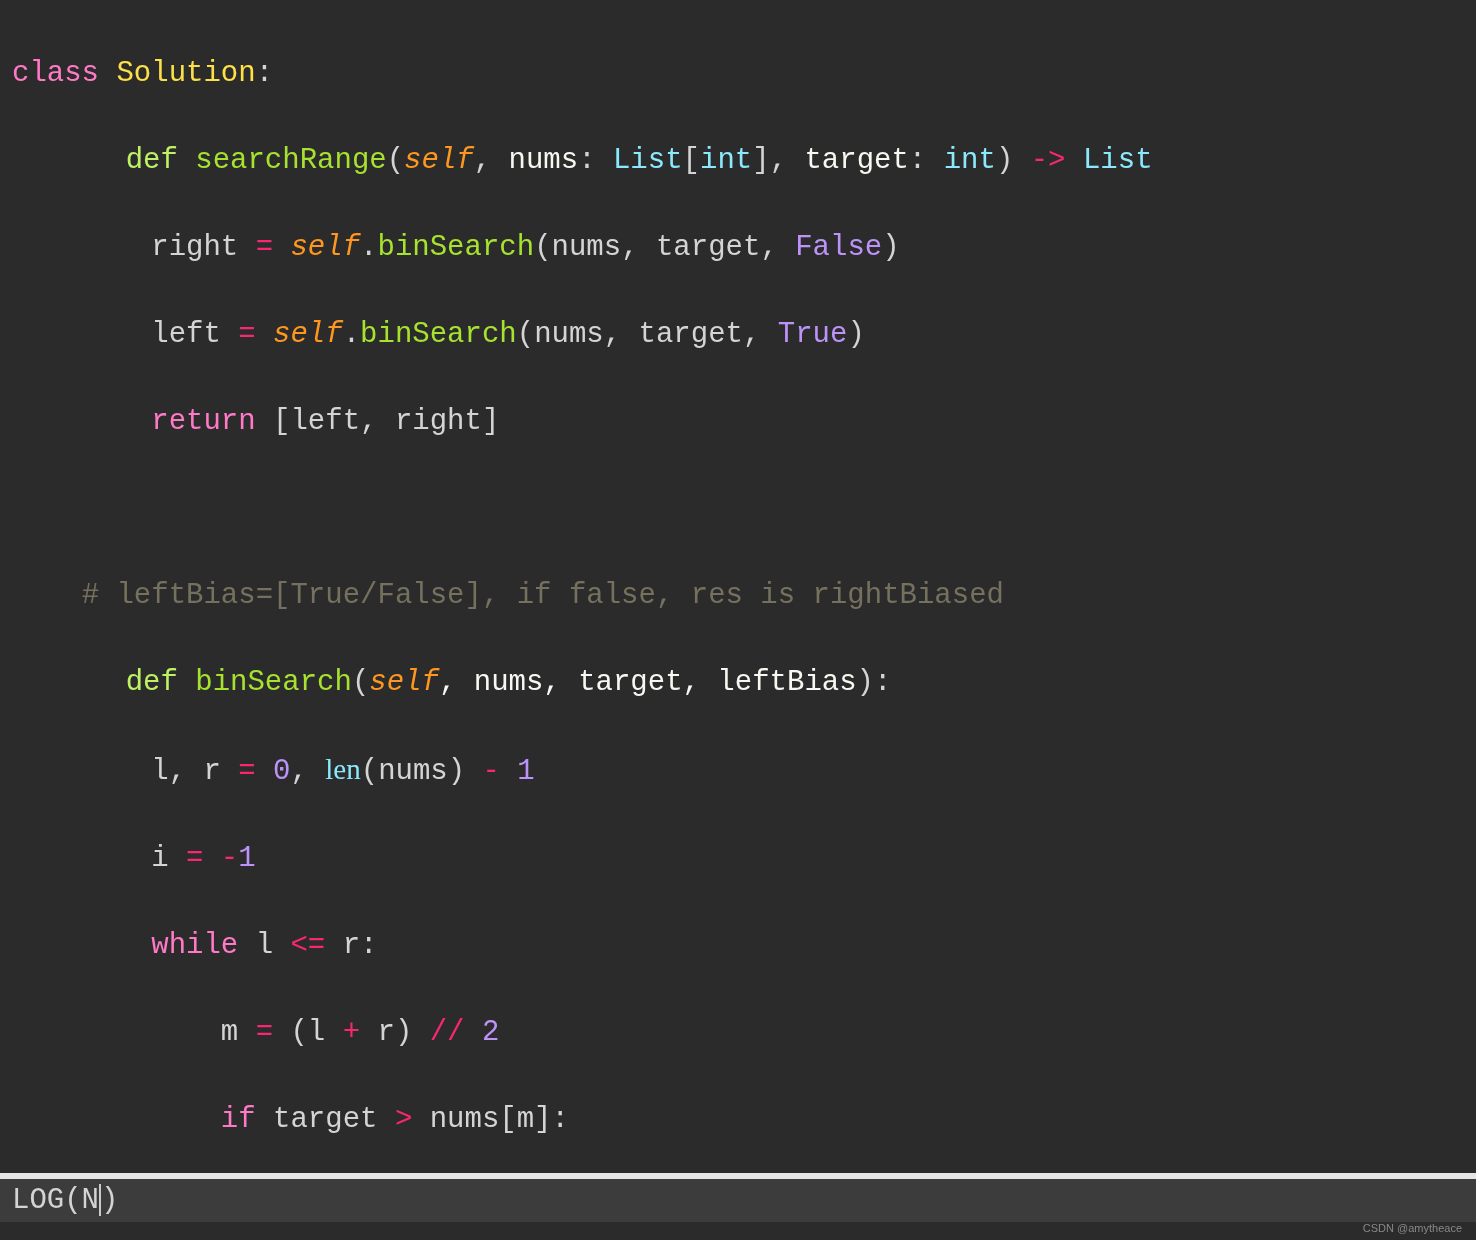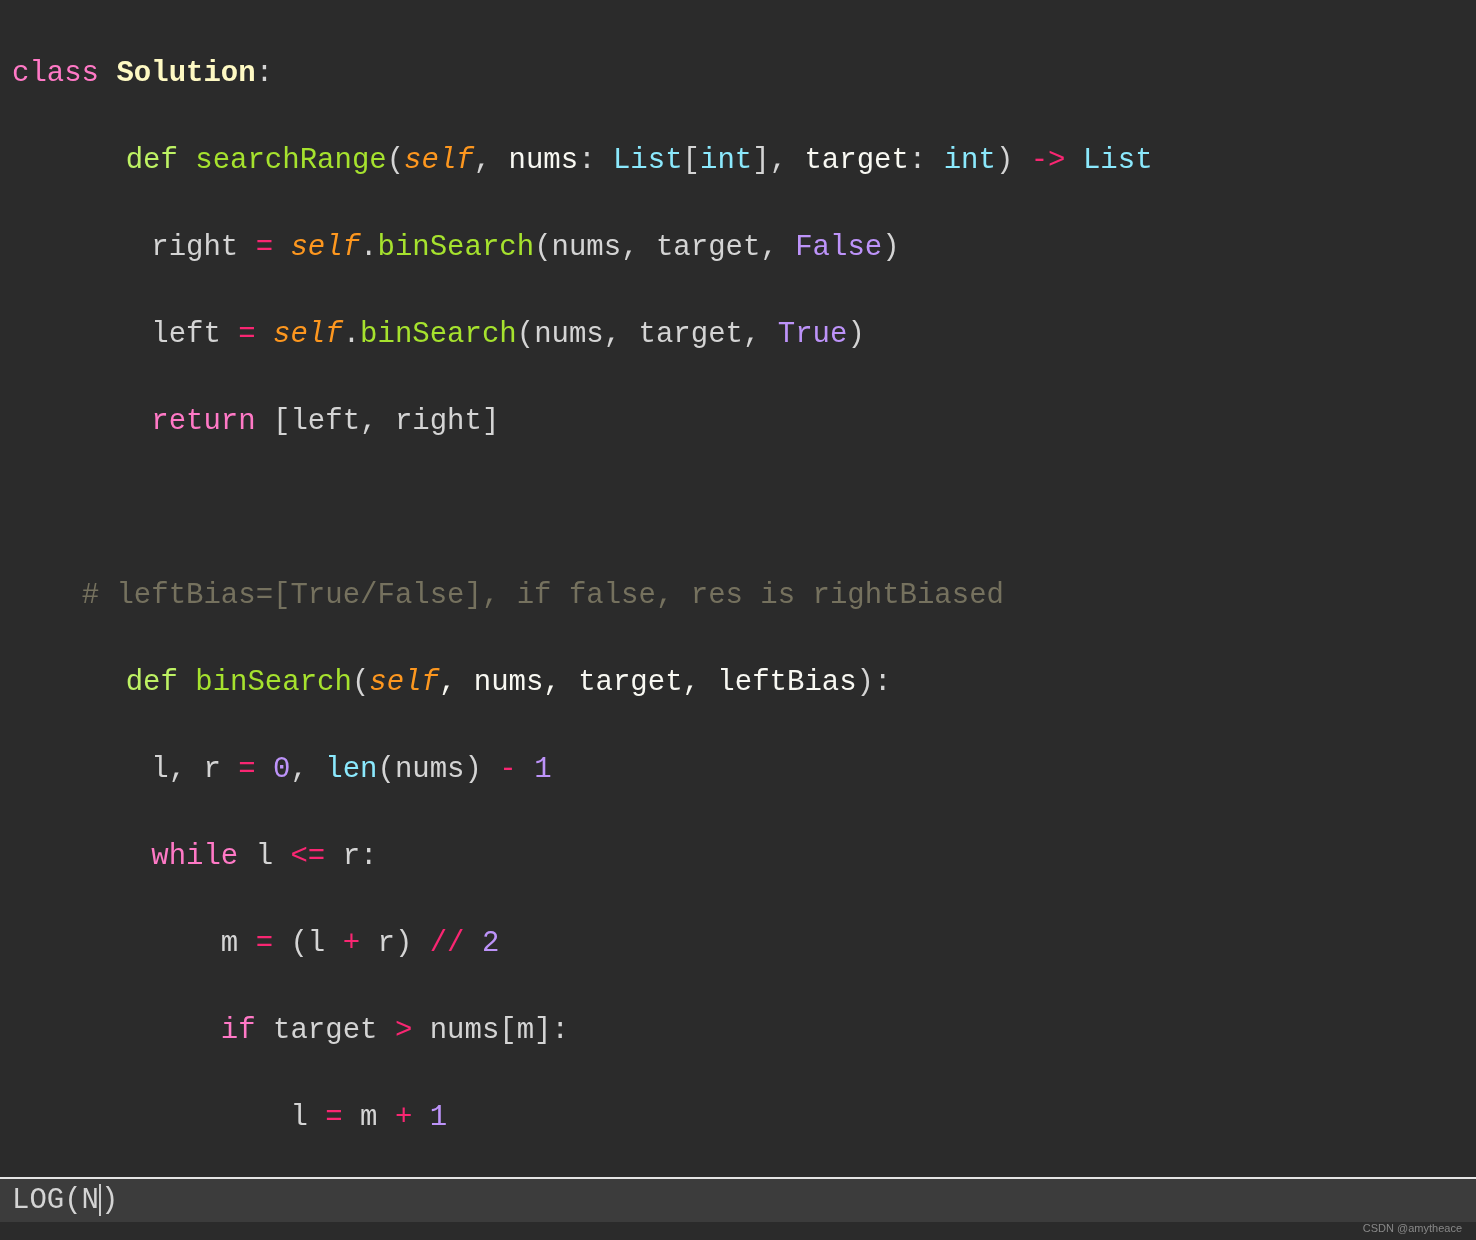--- a/index.html
+++ b/index.html
@@ -17,43 +17,43 @@
       overflow: hidden;
       width: 1476px;
       height: 1240px;
       position: relative;
     }
     .code-container {
       white-space: pre;
     }
     .keyword { color: #ff79c6; }
     .def-keyword { color: #bef264; margin-left: 44px; }
-    .class-name { color: #fef9c3; font-weight: bold; }
+    .class-name { color: #fde047; }
     .func-name { color: #a6e22e; }
     .param { color: #f8f8f2; }
     .type-name { color: #8be9fd; }
-    .builtin { color: #8be9fd; }
+    .builtin { color: #8be9fd; font-family: Liberation Serif, serif; }
     .operator { color: #f92672; }
     .punct { color: #d4d4d4; }
     .paren { color: #d4d4d4; }
     .self { color: #fd971f; font-style: italic; }
     .number { color: #bd93f9; }
     .bool { color: #bd93f9; }
     .comment { color: #75715e; }
     .ident { color: #d4d4d4; }
     .method-call { color: #a6e22e; }
     .status-bar {
       position: absolute;
       bottom: 18px;
       left: 0;
       right: 0;
       background-color: #3c3c3c;
       padding: 0 12px;
       color: #d4d4d4;
-      border-top: 2px solid #e5e5e5;
+      border-top: 6px solid #e5e5e5;
     }
     .cursor-line {
       border-left: 2px solid #ccc;
       display: inline-block;
       height: 1.1em;
       vertical-align: middle;
       animation: blink 1s steps(1) infinite;
     }
     .watermark {
       position: absolute;
@@ -70,20 +70,21 @@
 <div class="code-container">
 <div><span class="keyword">class</span> <span class="class-name">Solution</span><span class="punct">:</span></div>
 <div><span>    </span><span class="def-keyword">def</span> <span class="func-name">searchRange</span><span class="paren">(</span><span class="self">self</span><span>, </span><span class="param">nums</span><span>: </span><span class="type-name">List</span><span>[</span><span class="type-name">int</span><span>]</span><span>, </span><span class="param">target</span><span>: </span><span class="type-name">int</span><span>) </span><span class="operator">-&gt;</span><span class="type-name"> List</span></div>
 <div><span>        </span><span class="ident">right </span><span class="operator">=</span><span> </span><span class="self">self</span><span>.</span><span class="method-call">binSearch</span><span>(</span><span class="ident">nums, target, </span><span class="bool">False</span><span>)</span></div>
 <div><span>        </span><span class="ident">left </span><span class="operator">=</span><span> </span><span class="self">self</span><span>.</span><span class="method-call">binSearch</span><span>(</span><span class="ident">nums, target, </span><span class="bool">True</span><span>)</span></div>
 <div><span>        </span><span class="keyword">return</span><span> </span><span class="ident">[left, right]</span></div>
 <div> </div>
 <div><span>    </span><span class="comment"># leftBias=[True/False], if false, res is rightBiased</span></div>
 <div><span>    </span><span class="def-keyword">def</span> <span class="func-name">binSearch</span><span>(</span><span class="self">self</span><span class="param">, nums, target, leftBias</span><span>):</span></div>
 <div><span>        </span><span class="ident">l, r </span><span class="operator">=</span><span> </span><span class="number">0</span><span>, </span><span class="builtin">len</span><span>(</span><span>nums</span><span>) </span><span class="operator">-</span><span class="number"> 1</span></div>
+<div><span>        </span><span class="ident">i </span><span class="operator">=</span><span> </span><span class="operator">-</span><span class="number">1</span></div>
 <div><span>        </span><span class="keyword">while</span><span> l </span><span class="operator">&lt;=</span><span> r:</span></div>
 <div><span>            </span><span class="ident">m </span><span class="operator">=</span><span> (l </span><span class="operator">+</span><span> r) </span><span class="operator">//</span><span class="number"> 2</span></div>
 <div><span>            </span><span class="keyword">if</span><span> target </span><span class="operator">&gt;</span><span> nums[m]:</span></div>
 <div><span>                </span><span class="ident">l </span><span class="operator">=</span><span> m </span><span class="operator">+</span><span class="number"> 1</span></div>
 
 
 
 
 
 

